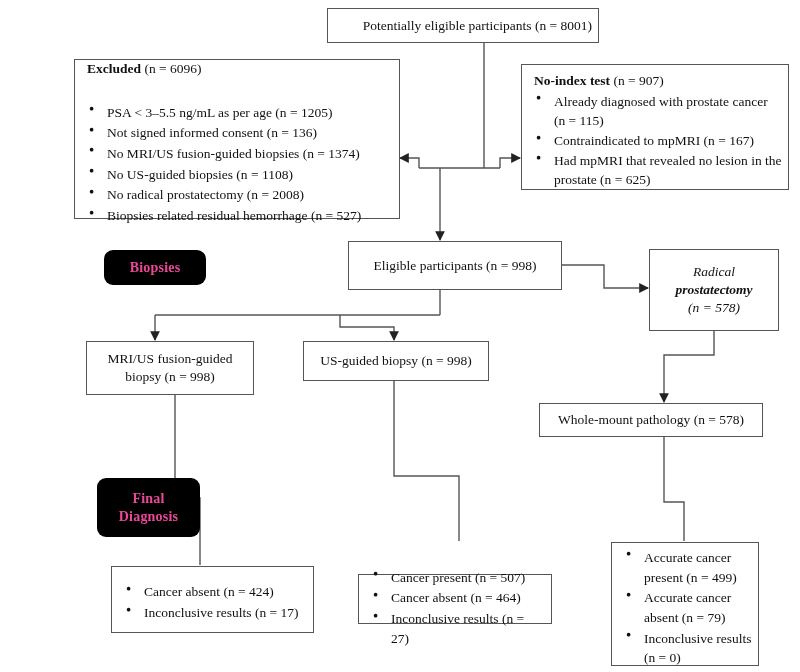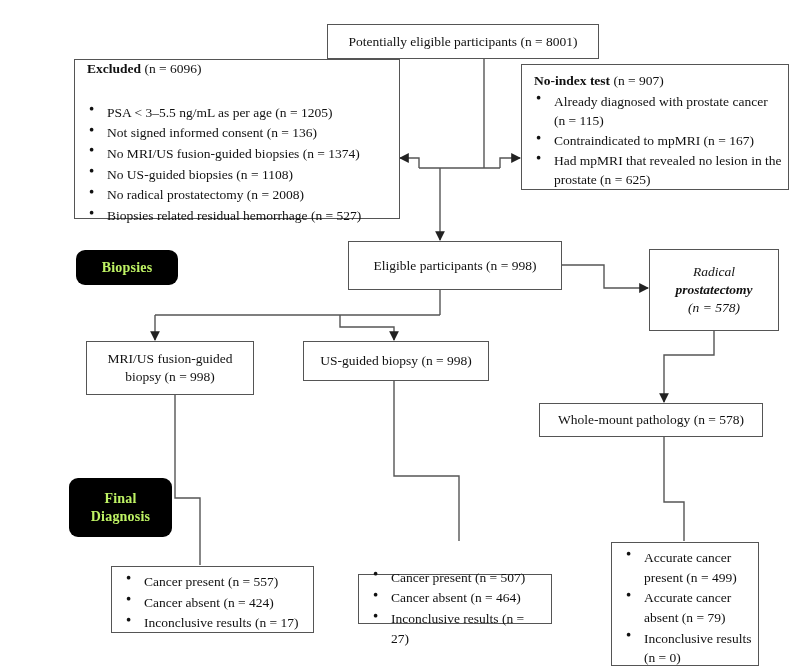--- a/index.html
+++ b/index.html
@@ -77,30 +77,31 @@
     line-height: 1.46;
     color: #111111;
   }
   ul.bullets.tight li {
     line-height: 1.42;
   }
   .pill {
     position: absolute;
     box-sizing: border-box;
     background: #000000;
-    color: #bef264;
+    color: #ec4899;
     border-radius: 9px;
     display: flex;
     align-items: center;
     justify-content: center;
     text-align: center;
     font-weight: bold;
     font-size: 14px;
     line-height: 1.25;
     letter-spacing: 0.2px;
+    margin-left: 28px;
   }
   .bold { font-weight: bold; }
 </style>
 </head>
 <body>
 
 <div id="canvas">
 
   <svg id="edges" viewBox="0 0 800 672" width="800" height="672" xmlns="http://www.w3.org/2000/svg">
     <defs>
@@ -130,21 +131,21 @@
       <path d="M 714 331 L 714 355 L 664 355 L 664 402" marker-end="url(#arrow)"></path>
 
       <path d="M 175 395 L 175 498 L 200 498 L 200 565"></path>
 
       <path d="M 394 381 L 394 476 L 459 476 L 459 541"></path>
 
       <path d="M 664 437 L 664 502 L 684 502 L 684 541"></path>
     </g>
   </svg>
 
-  <div class="node center" style="left:327px; top:24px; width:272px; height:35px;">
+  <div class="node center" style="left:327px; top:8px; width:272px; height:35px;align-items:flex-end;">
     <div class="title">Potentially eligible participants (n = 8001)</div>
   </div>
 
   <div class="node" style="left:74px; top:59px; width:326px; height:160px; padding-top:9px;gap:22px;">
     <div class="head">
       <b class="bold">Excluded</b><span> (n = 6096)</span>
     </div>
     <ul class="bullets">
       <li>PSA &lt; 3–5.5 ng/mL as per age (n = 1205)</li>
       <li>Not signed informed consent (n = 136)</li>
@@ -210,19 +211,18 @@
   <div class="node" style="left:611px; top:542px; width:148px; height:124px; padding-top:9px;">
     <ul class="bullets">
       <li>Accurate cancer present (n = 499)</li>
       <li>Accurate cancer absent (n = 79)</li>
       <li>Inconclusive results (n = 0)</li>
     </ul>
   </div>
 
   <div class="node" style="left:111px; top:566px; width:203px; height:67px; padding-top:7px;">
     <ul class="bullets">
-      <li>Cancer present (n = 557)</li>
       <li>Cancer absent (n = 424)</li>
       <li>Inconclusive results (n = 17)</li>
     </ul>
   </div>
 
 </div>
 
 </body></html>

